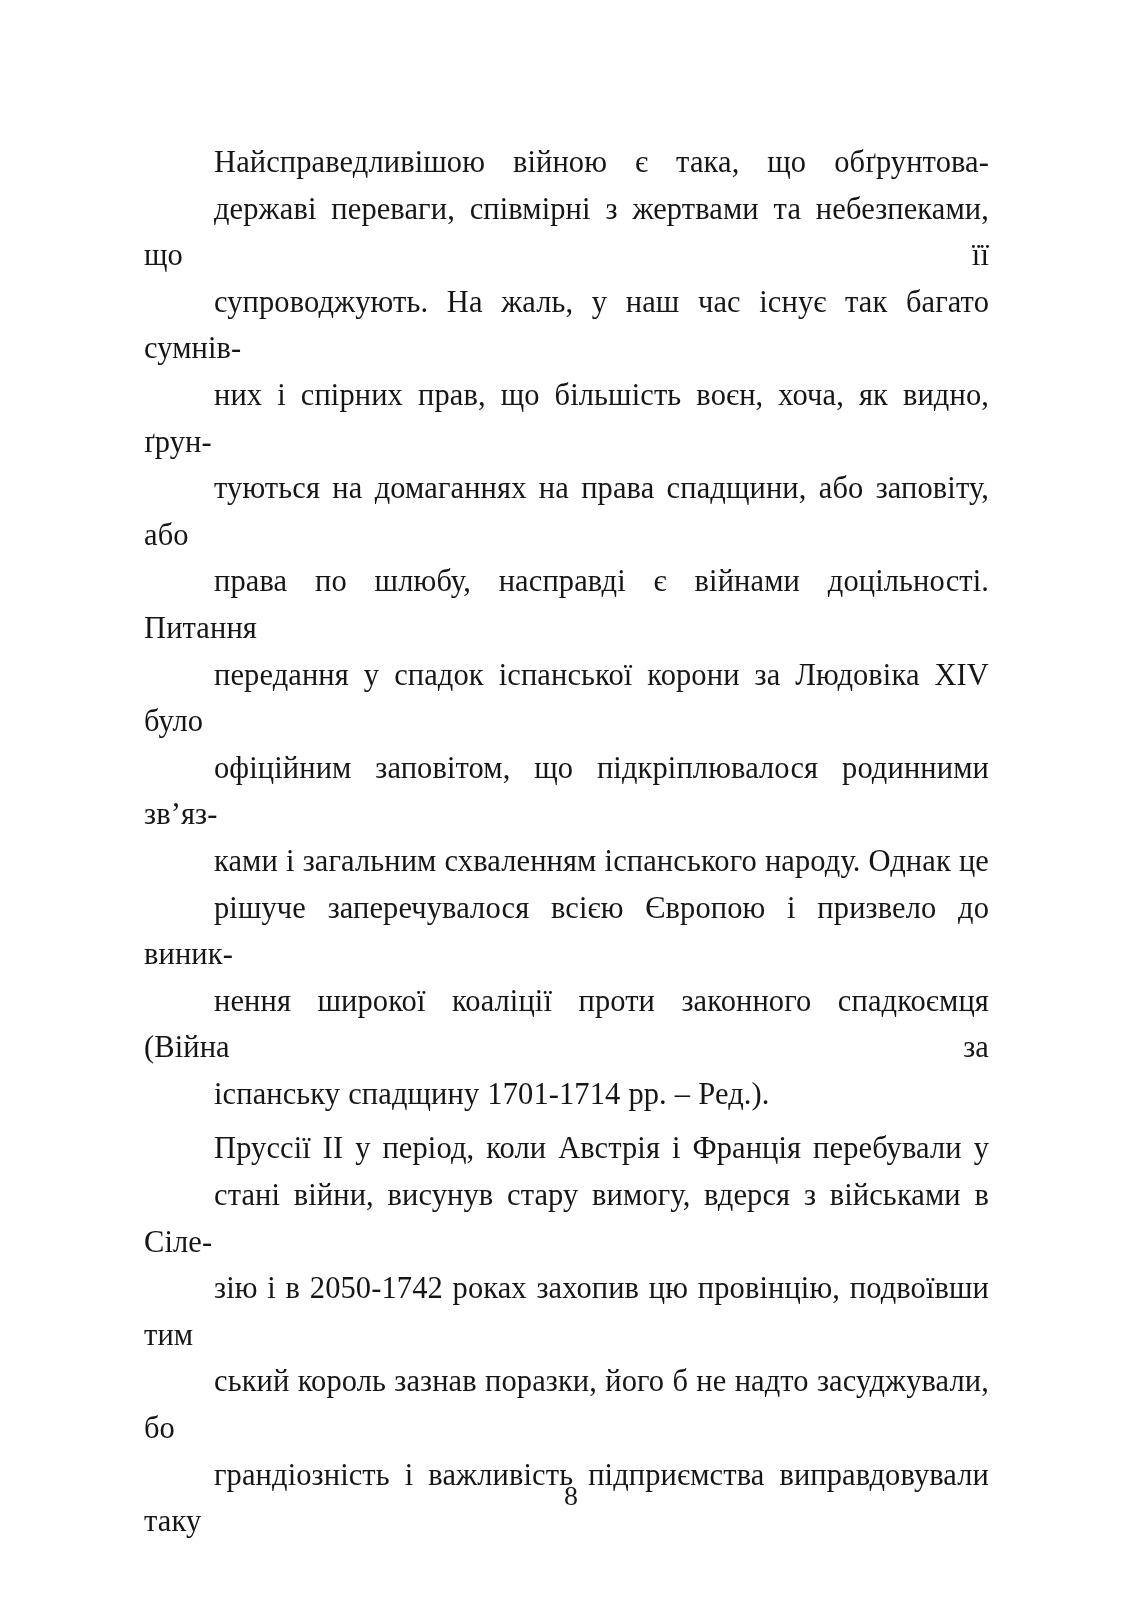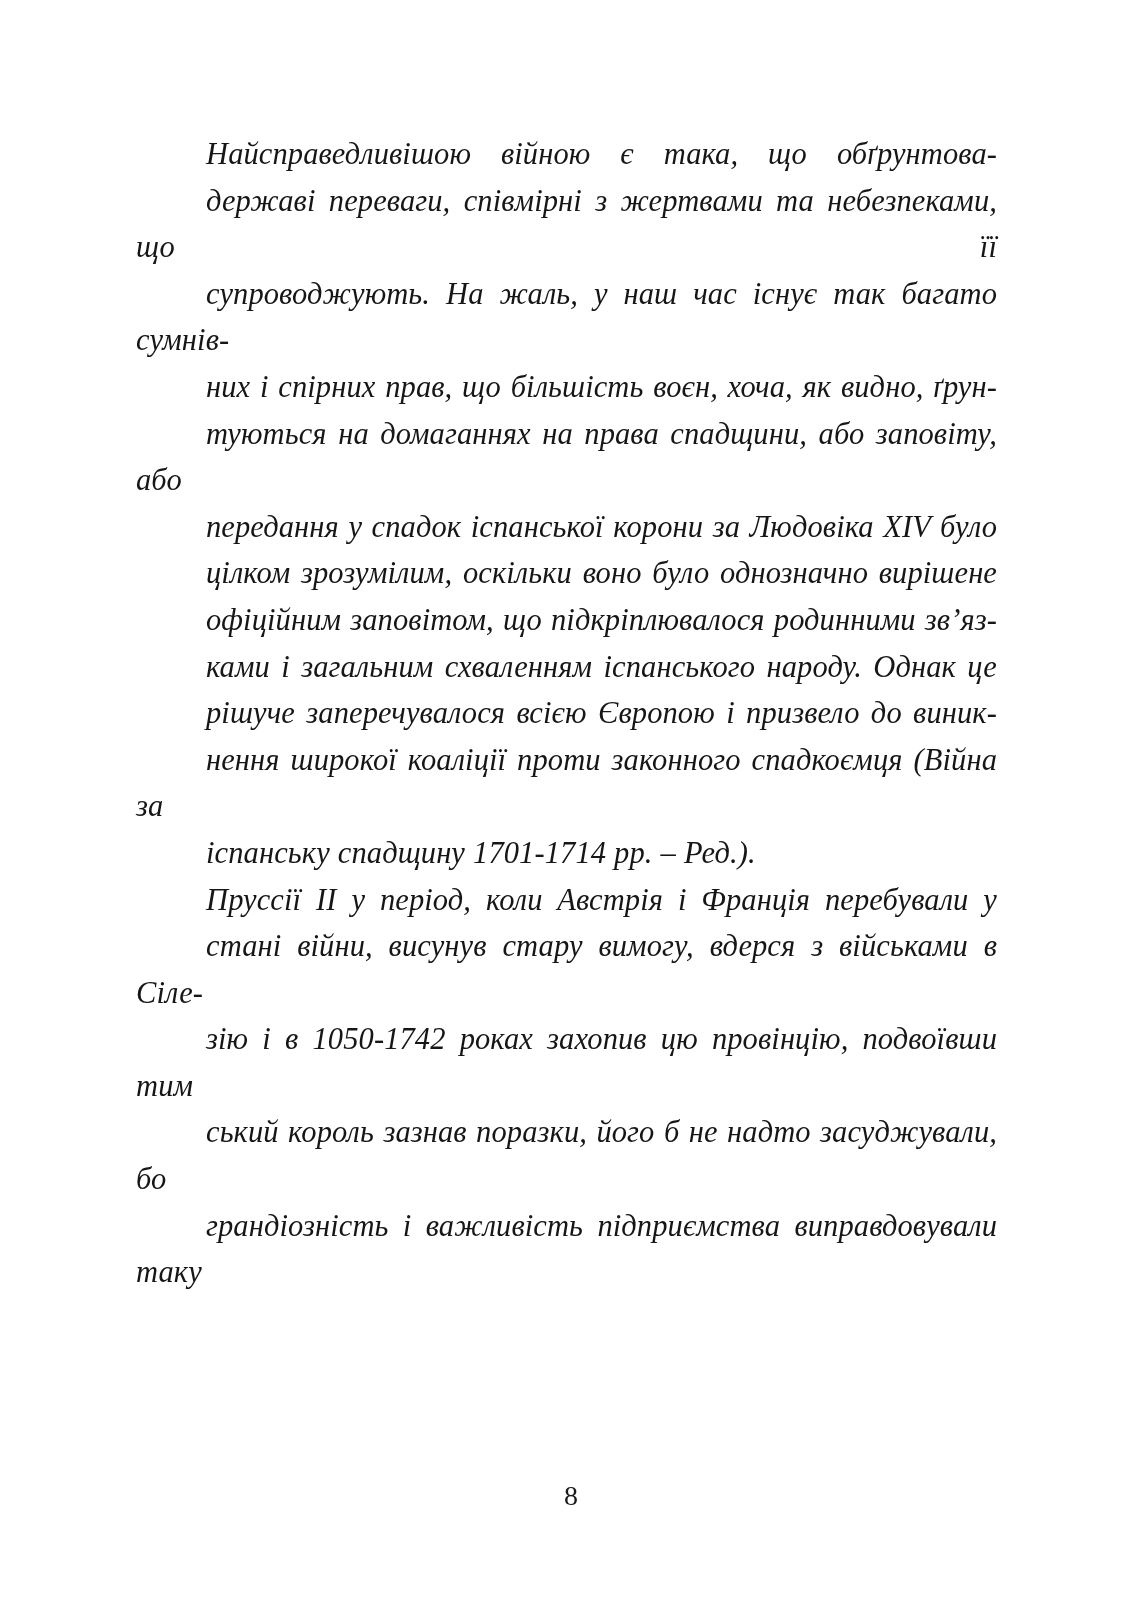--- a/index.html
+++ b/index.html
@@ -20,31 +20,30 @@
   }
 
   .text-block {
     position: absolute;
     left: 136px;
     top: 131px;
     width: 861px;
   }
 
   .para {
-    margin: 0;
+    margin: 8px;
     text-indent: 70px;
     text-align: justify;
     font-size: 30.5px;
     line-height: 46.6px;
     color: #161616;
     hyphens: manual;
     -webkit-hyphens: manual;
     word-spacing: 0.01em;
     letter-spacing: 0.1px;
-    font-style: italic;
   }
 
   
   .line {
     display: block;
     text-align: justify;
     text-align-last: justify;
     white-space: pre-wrap;
   }
   .line.first {
@@ -73,33 +72,33 @@
 <div class="page">
 
   <div class="text-block">
 
     <p class="para">
       <span class="line first">Найсправедливішою війною є така, що обґрунтова-</span>
       <span class="line">державі переваги, співмірні з жертвами та небезпеками, що її</span>
       <span class="line">супроводжують. На жаль, у наш час існує так багато сумнів-</span>
       <span class="line">них і спірних прав, що більшість воєн, хоча, як видно, ґрун-</span>
       <span class="line">туються на домаганнях на права спадщини, або заповіту, або</span>
+      <span class="line">права по шлюбу, насправді є війнами доцільності. Питання</span>
       <span class="line">передання у спадок іспанської корони за Людовіка XIV було</span>
-      <span class="line">цілком зрозумілим, оскільки воно було однозначно вирішене</span>
       <span class="line">офіційним заповітом, що підкріплювалося родинними зв’яз-</span>
       <span class="line">ками і загальним схваленням іспанського народу. Однак це</span>
       <span class="line">рішуче заперечувалося всією Європою і призвело до виник-</span>
       <span class="line">нення широкої коаліції проти законного спадкоємця (Війна за</span>
       <span class="line last">іспанську спадщину 1701-1714 рр. – Ред.).</span>
     </p>
 
     <p class="para">
       <span class="line first">Пруссії II у період, коли Австрія і Франція перебували у</span>
       <span class="line">стані війни, висунув стару вимогу, вдерся з військами в Сіле-</span>
-      <span class="line">зію і в 1050-1742 роках захопив цю провінцію, подвоївши тим</span>
+      <span class="line">зію і в 2050-1742 роках захопив цю провінцію, подвоївши тим</span>
       <span class="line">ський король зазнав поразки, його б не надто засуджували, бо</span>
       <span class="line">грандіозність і важливість підприємства виправдовували таку</span>
 
     </p>
 
   </div>
 
   <div class="folio">8</div>
 
 </div>

